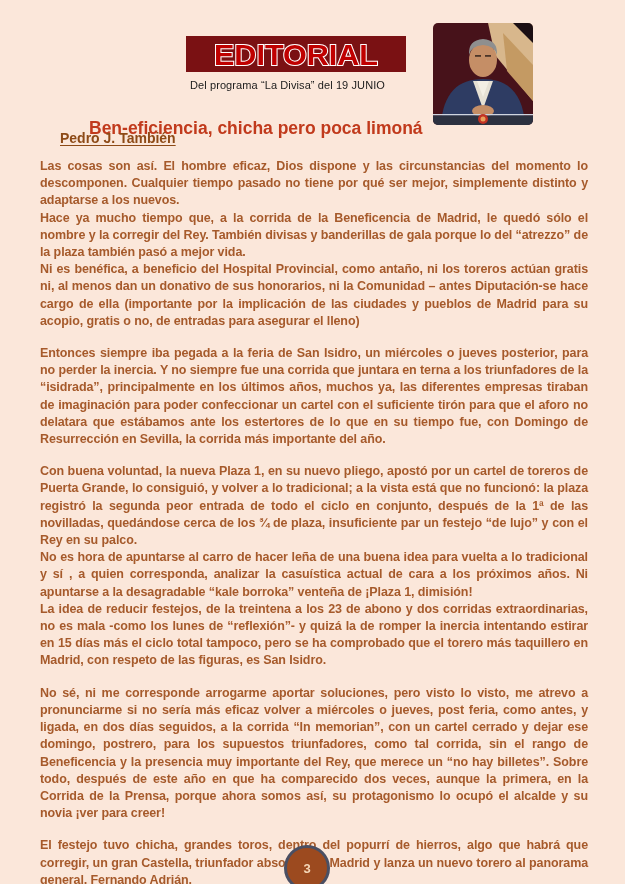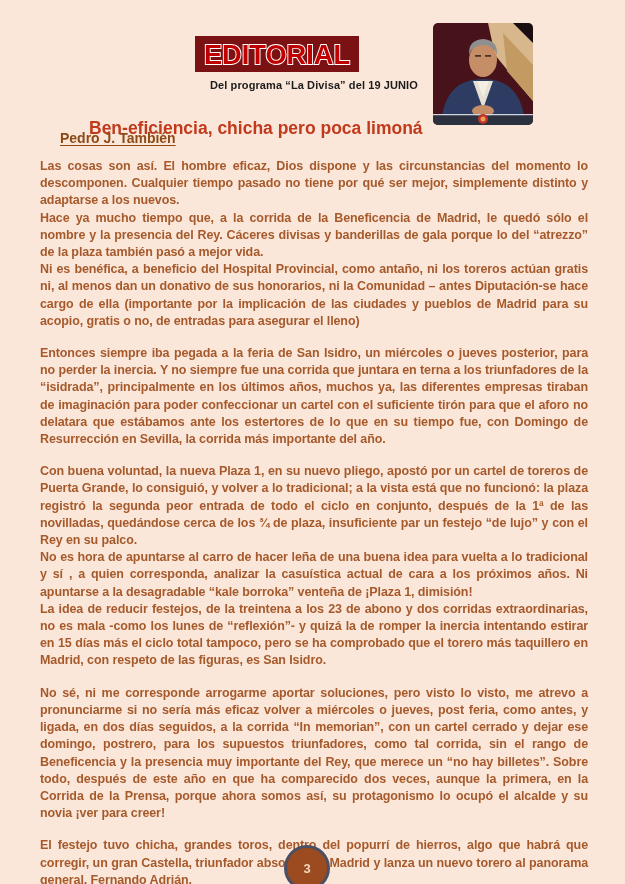--- a/index.html
+++ b/index.html
@@ -6,35 +6,34 @@
   .page {
     position: relative;
     width: 625px;
     height: 884px;
     background: #fbe7da;
     overflow: hidden;
     font-family: "Liberation Sans", sans-serif;
   }
   .banner {
     position: absolute;
-    left: 195px; top: 36px;
-    width: 164px; height: 36px;
+    left: 186px; top: 36px;
+    width: 220px; height: 36px;
     background: #7a1113;
     display: flex; align-items: center; justify-content: center;
   }
   .subtitle {
     position: absolute;
     left: 163px; top: 79px;
     width: 222px;
-    text-align: center;
+    text-align: right;
     font-size: 11px;
-    font-weight: bold;
+    font-weight: normal;
     color: #1b1b1b;
     letter-spacing: 0.1px;
-    margin-left: 40px;
   }
   .photo {
     position: absolute;
     left: 433px; top: 23px;
     width: 100px; height: 102px;
     border-radius: 5px;
     overflow: hidden;
   }
   .title {
     position: absolute;
@@ -111,21 +110,21 @@
     <circle cx="50" cy="96" r="5" fill="#c23324"></circle>
     <circle cx="50" cy="96" r="2.5" fill="#e8a05a"></circle>
   </svg>
 
   <h1 class="title" style="margin:14px;text-align:right;">Ben-eficiencia, chicha pero poca limoná</h1>
 
   <div class="author">Pedro J. También</div>
 
   <main class="body-text">
     <p>Las cosas son así. El hombre eficaz, Dios dispone y las circunstancias del momento lo descomponen. Cualquier tiempo pasado no tiene por qué ser mejor, simplemente distinto y adaptarse a los nuevos.</p>
-    <p>Hace ya mucho tiempo que, a la corrida de la Beneficencia de Madrid, le quedó sólo el nombre y la presencia del Rey. Cáceres divisas y banderillas de gala porque lo del “atrezzo” de la plaza también pasó a mejor vida.</p>
+    <p>Hace ya mucho tiempo que, a la corrida de la Beneficencia de Madrid, le quedó sólo el nombre y la corregir del Rey. También divisas y banderillas de gala porque lo del “atrezzo” de la plaza también pasó a mejor vida.</p>
     <p>Ni es benéfica, a beneficio del Hospital Provincial, como antaño, ni los toreros actúan gratis ni, al menos dan un donativo de sus honorarios, ni la Comunidad – antes Diputación-se hace cargo de ella (importante por la implicación de las ciudades y pueblos de Madrid para su acopio, gratis o no, de entradas para asegurar el lleno)</p>
     <p class="gap">Entonces siempre iba pegada a la feria de San Isidro, un miércoles o jueves posterior, para no perder la inercia. Y no siempre fue una corrida que juntara en terna a los triunfadores de la “isidrada”, principalmente en los últimos años, muchos ya, las diferentes empresas tiraban de imaginación para poder confeccionar un cartel con el suficiente tirón para que el aforo no delatara que estábamos ante los estertores de lo que en su tiempo fue, con Domingo de Resurrección en Sevilla, la corrida más importante del año.</p>
     <p class="gap">Con buena voluntad, la nueva Plaza 1, en su nuevo pliego, apostó por un cartel de toreros de Puerta Grande, lo consiguió, y volver a lo tradicional; a la vista está que no funcionó: la plaza registró la segunda peor entrada de todo el ciclo en conjunto, después de la 1ª de las novilladas, quedándose cerca de los ¾ de plaza, insuficiente par un festejo “de lujo” y con el Rey en su palco.</p>
     <p>No es hora de apuntarse al carro de hacer leña de una buena idea para vuelta a lo tradicional y sí , a quien corresponda, analizar la casuística actual de cara a los próximos años. Ni apuntarse a la desagradable “kale borroka” venteña de ¡Plaza 1, dimisión!</p>
     <p>La idea de reducir festejos, de la treintena a los 23 de abono y dos corridas extraordinarias, no es mala -como los lunes de “reflexión”- y quizá la de romper la inercia intentando estirar en 15 días más el ciclo total tampoco, pero se ha comprobado que el torero más taquillero en Madrid, con respeto de las figuras, es San Isidro.</p>
     <p class="gap">No sé, ni me corresponde arrogarme aportar soluciones, pero visto lo visto, me atrevo a pronunciarme si no sería más eficaz volver a miércoles o jueves, post feria, como antes, y ligada, en dos días seguidos, a la corrida “In memorian”, con un cartel cerrado y dejar ese domingo, postrero, para los supuestos triunfadores, como tal corrida, sin el rango de Beneficencia y la presencia muy importante del Rey, que merece un “no hay billetes”. Sobre todo, después de este año en que ha comparecido dos veces, aunque la primera, en la Corrida de la Prensa, porque ahora somos así, su protagonismo lo ocupó el alcalde y su novia ¡ver para creer!</p>
     <p class="gap">El festejo tuvo chicha, grandes toros, dentro del popurrí de hierros, algo que habrá que corregir, un gran Castella, triunfador absoluto de Madrid y lanza un nuevo torero al panorama general, Fernando Adrián.</p>
     <p>Tuvo chicha, pero poca limoná en una entrada pírrica. Todo en aras de que la Beficiencia sea el designio de la Beneficencia.</p>
   </main>
 

